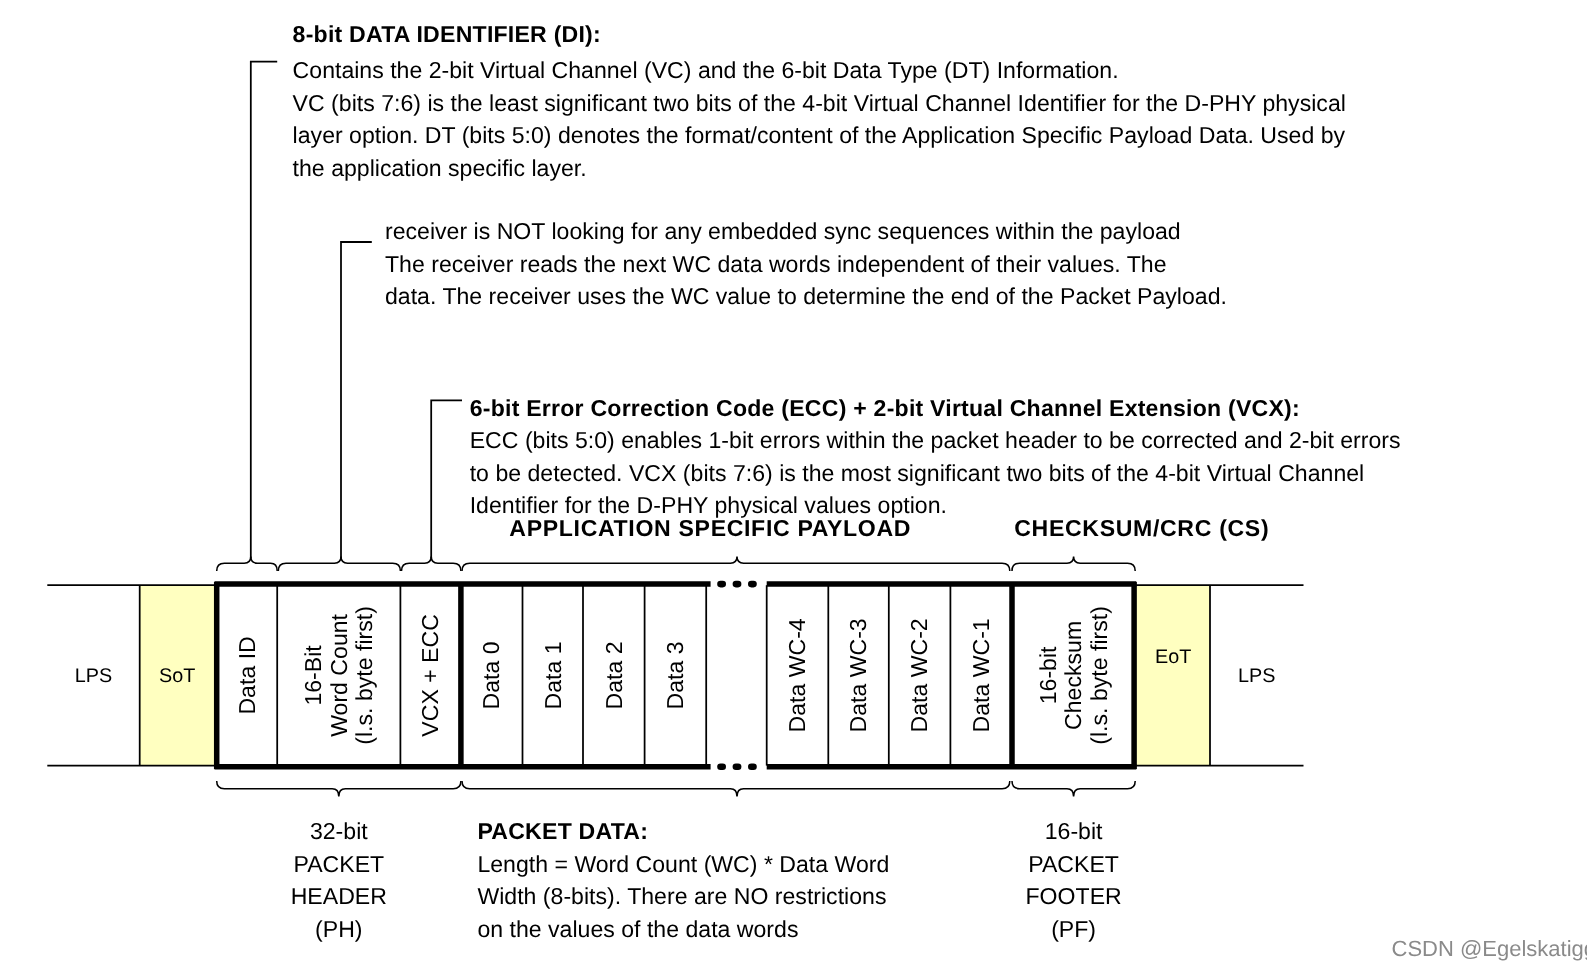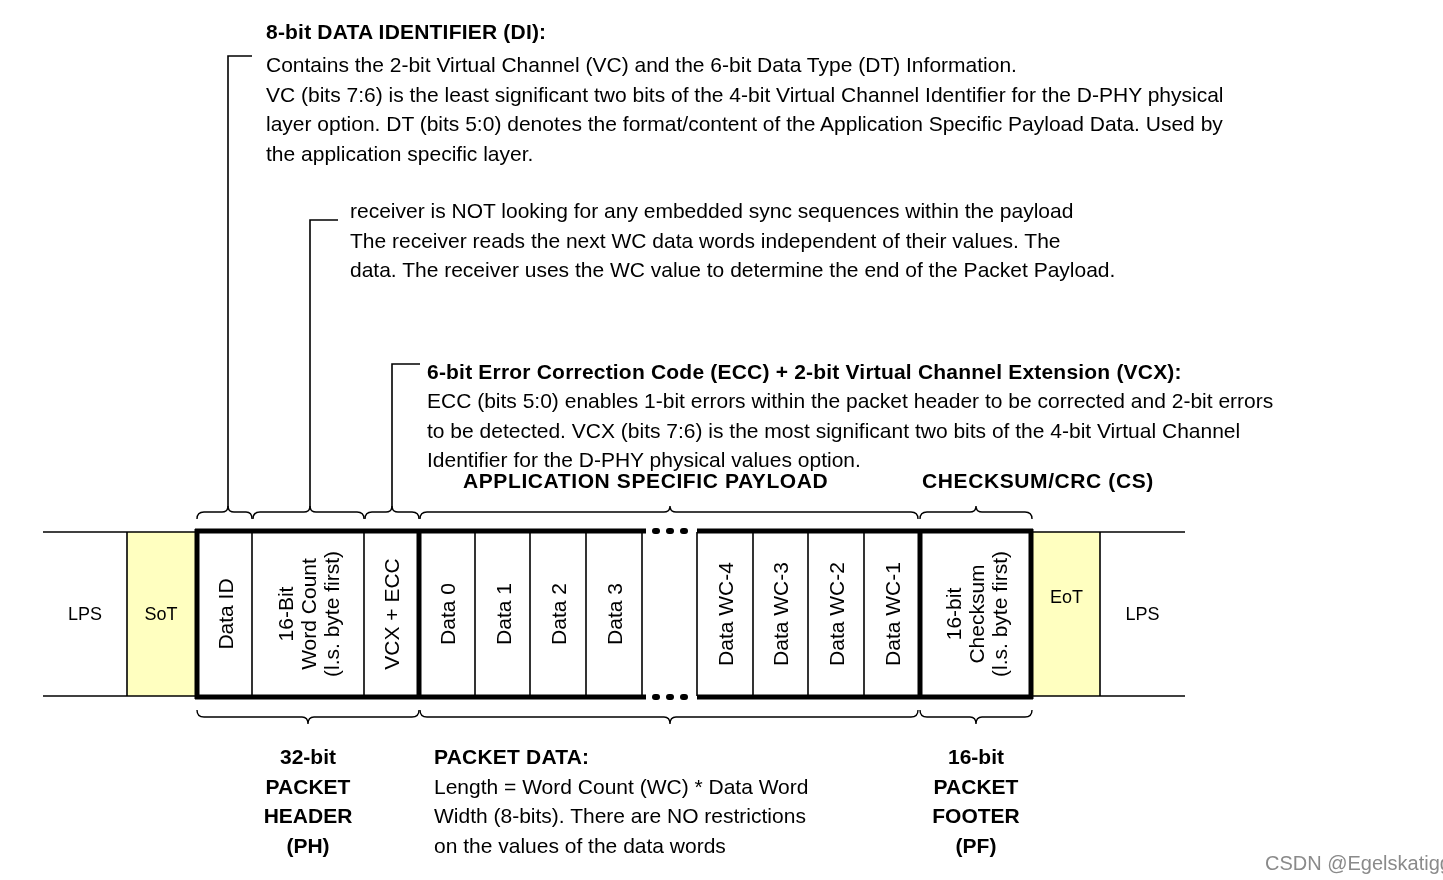--- a/index.html
+++ b/index.html
@@ -7,21 +7,21 @@
          font-family: "Liberation Sans", sans-serif; color: #000; }
   .abs { position: absolute; }
   .title { font-weight: bold; font-size: 21px; white-space: nowrap; letter-spacing: 0.2px; }
   .para  { font-size: 21px; line-height: 29.5px; white-space: nowrap; }
   .svglayer { position: absolute; left: 0; top: 0; }
   .vlabel { position: absolute; display: flex; align-items: center; justify-content: center;
             font-size: 21px; line-height: 23px; text-align: center; white-space: nowrap;
             transform: rotate(-90deg); transform-origin: center center; }
   .hcell { position: absolute; display: flex; align-items: center; justify-content: center;
            font-size: 18px; }
-  .center-bold { position: absolute; font-weight: bold; font-size: 21px; line-height: 29.5px;
+  .center-bold { position: absolute; font-weight: normal; font-size: 21px; line-height: 29.5px;
                  text-align: center; white-space: nowrap; }
   .watermark { position: absolute; font-size: 20px; color: #8a8a8a; white-space: nowrap; }
 </style>
 </head>
 <body>
 
 <svg class="svglayer" width="1443" height="880">
 
   <g stroke="#000" stroke-width="1.6" fill="none">
     <path d="M252 56 H228 V508"></path>

